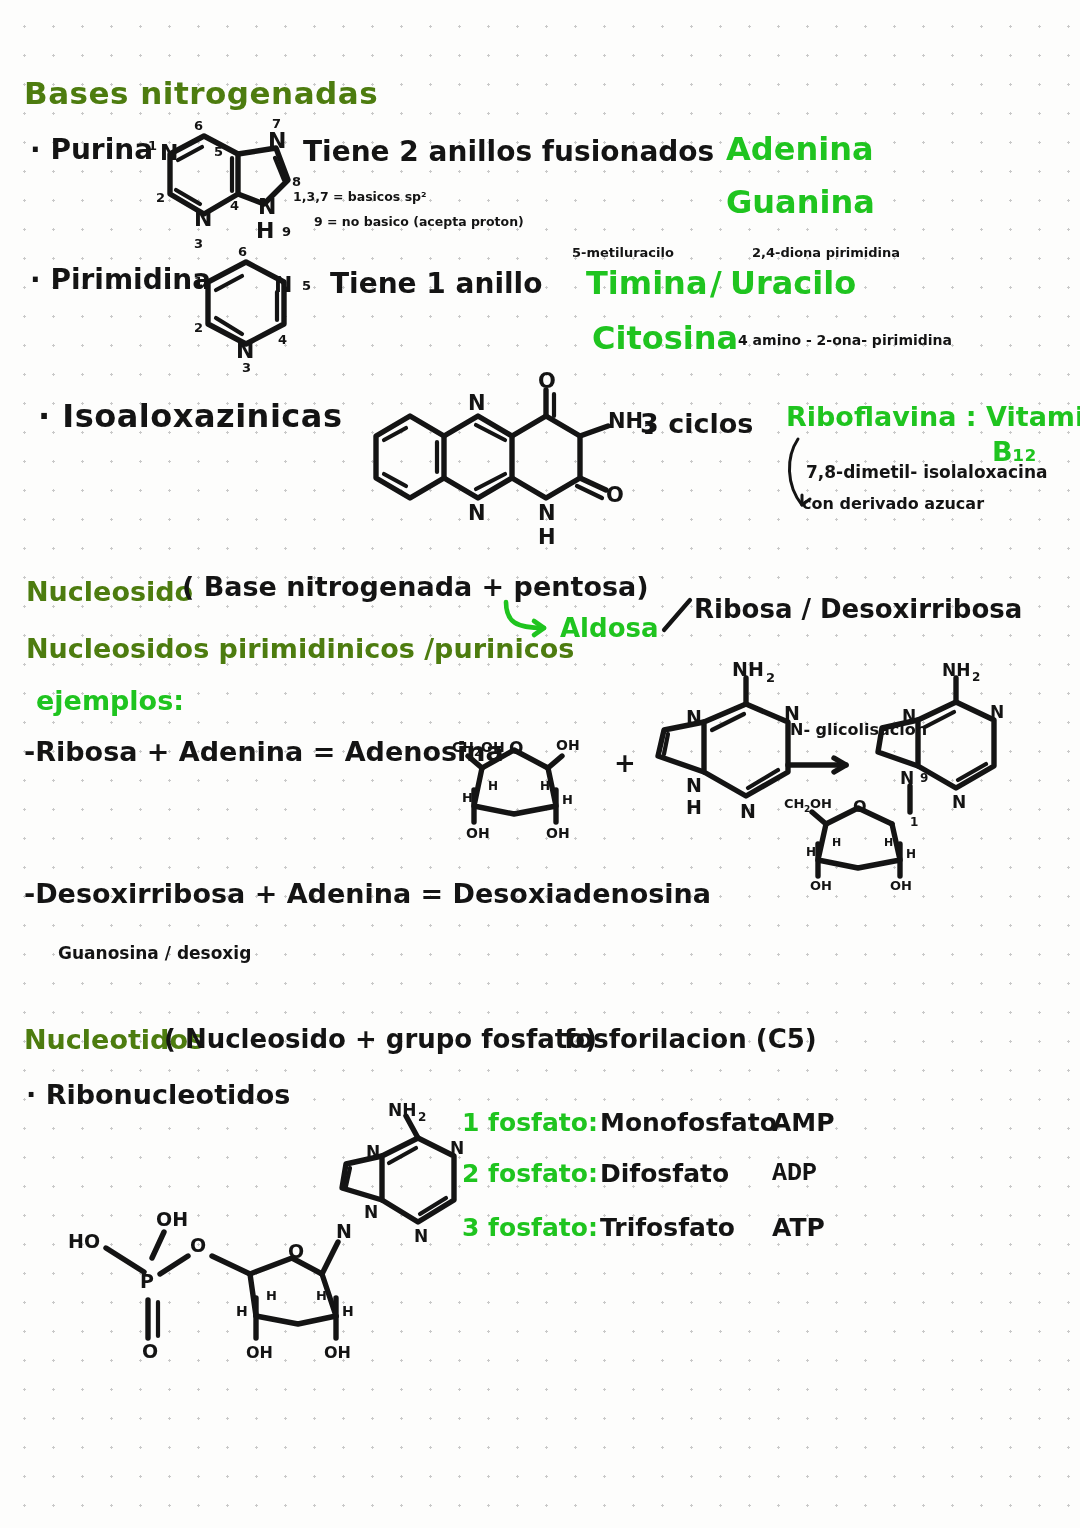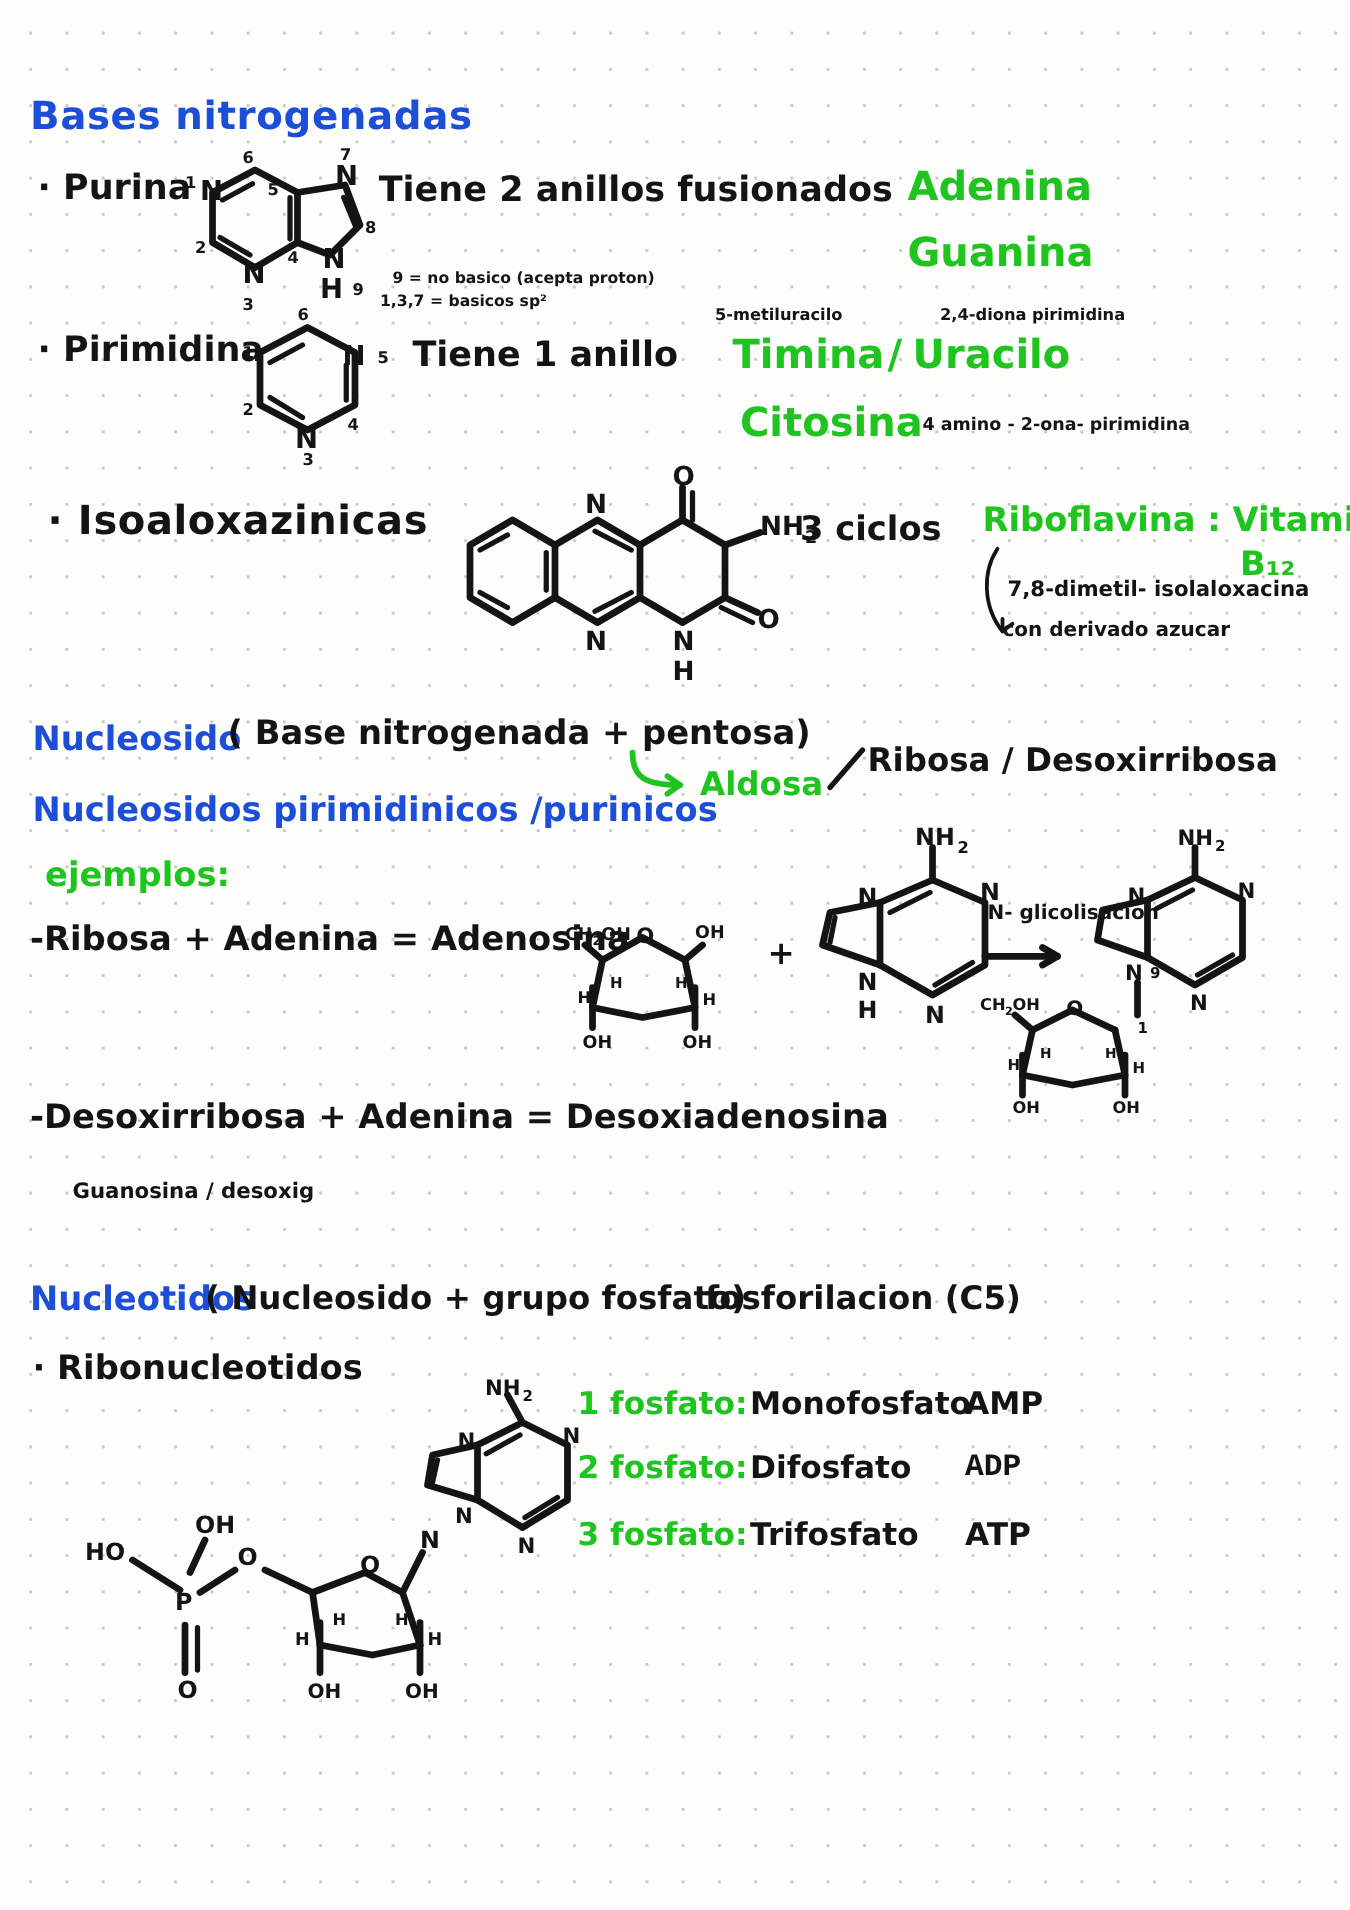--- a/index.html
+++ b/index.html
@@ -14,21 +14,21 @@
   #paper{
     position:absolute;inset:0;
     background-color:#fdfdfc;
     background-image:radial-gradient(circle, #c9c9c9 1.1px, transparent 1.2px);
     background-size:29px 29px;
     background-position:10px 12px;
   }
   .layer{position:absolute;inset:0;}
   .t{position:absolute;white-space:nowrap;line-height:1;}
   .hand{font-family:"DejaVu Sans", sans-serif;font-weight:700;}
-  .red{color:#1d4ed8;}
+  .red{color:#4d7c0f;}
   .green{color:#1fc41f;}
   .blk{color:#141414;}
   .sm{font-weight:600;}
   svg{position:absolute;overflow:visible;}
   .st{fill:none;stroke:#141414;stroke-width:5.4;stroke-linecap:round;stroke-linejoin:round;}
   .st2{fill:none;stroke:#141414;stroke-width:4.2;stroke-linecap:round;stroke-linejoin:round;}
   .stg{fill:none;stroke:#1fc41f;stroke-width:4.6;stroke-linecap:round;stroke-linejoin:round;}
   .lbl{font-family:"DejaVu Sans", sans-serif;font-weight:700;fill:#141414;}
   .num{font-family:"DejaVu Sans", sans-serif;font-weight:600;fill:#141414;font-size:13px;}
 </style>
@@ -65,21 +65,21 @@
     <text class="num" x="98" y="92">4</text>
     <text class="num" x="82" y="38">5</text>
     <text class="num" x="62" y="12">6</text>
     <text class="num" x="140" y="10">7</text>
     <text class="num" x="160" y="68">8</text>
     <text class="num" x="150" y="118">9</text>
   </svg>
 
   <div class="t hand blk" style="left:303px;top:138px;font-size:28px;">Tiene 2 anillos fusionados</div>
 
-  <div class="t hand sm blk" style="left:304px;top:191px;font-size:12.5px;margin-top:44px;">1,3,7 = basicos sp²</div>
+  <div class="t hand sm blk" style="left:293px;top:191px;font-size:12.5px;">1,3,7 = basicos sp²</div>
   <div class="t hand sm blk" style="left:314px;top:216px;font-size:12.5px;">9 = no basico (acepta proton)</div>
 
   <div class="t hand green" style="left:726px;top:133px;font-size:32px;">Adenina</div>
   <div class="t hand green" style="left:726px;top:186px;font-size:32px;">Guanina</div>
 
   <div class="t hand blk" style="left:30px;top:266px;font-size:28px;">· Pirimidina</div>
 
   <svg style="left:186px;top:248px;width:130px;height:125px;" viewBox="0 0 130 125">
     <path class="st" d="M22 34 L60 14 L98 34 L98 76 L60 96 L22 76 Z"></path>
     <path class="st2" d="M30 42 L56 28"></path>

